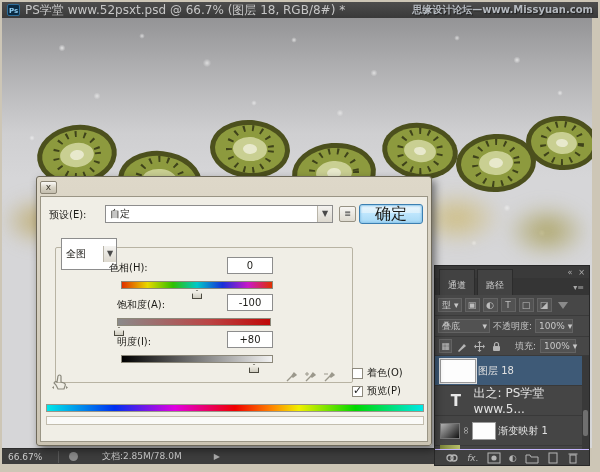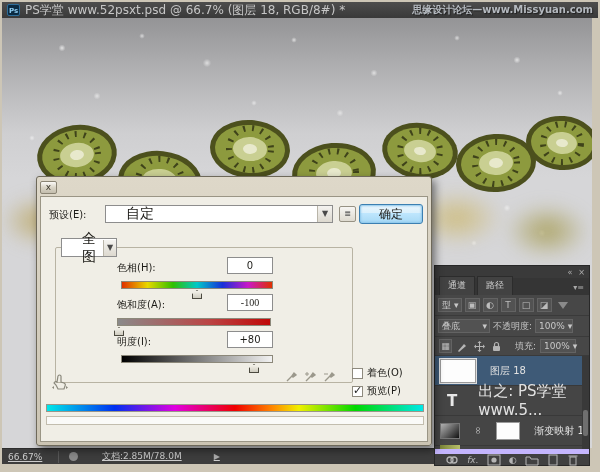--- a/index.html
+++ b/index.html
@@ -58,46 +58,46 @@
     border-radius:3px; box-shadow:3px 4px 9px rgba(0,0,0,.5); padding:2px 3px 3px 3px; z-index:5; }
   #dlg-titlebar { height:17px; display:flex; align-items:center; }
   #dlg-title { font-size:10px; color:#2e2b22; padding-left:3px; flex:1; }
   #dlg-close { width:17px; height:13px; background:linear-gradient(#fbfaf7,#d9d4c6 50%,#c4beae);
     border:1px solid #8a8474; border-radius:2px; font-size:9px; line-height:11px;
     text-align:center; color:#3a372c; }
   #dlg-body { position:relative; width:388px; height:246px; background:#f0eee6;
     border:1px solid #9a9585; font-size:10px; color:#1d1c18; }
 
   .dd { background:#fff; border:1px solid #8d8d8d; display:flex; align-items:center; height:18px; }
-  .dd .dd-val { flex:1; padding-left:20px; font-size:14px; }
+  .dd .dd-val { flex:1; padding-left:4px; font-size:10px; }
   .dd .dd-arr { width:15px; height:16px; background:linear-gradient(#f4f3f0,#ddd9cf);
     border-left:1px solid #b9b5a9; color:#4a4a4a; font-size:8px; text-align:center; line-height:16px; }
 
   #preset-label { left:8px; top:11px; }
   #preset-dd { left:64px; top:8px; width:228px; }
   #preset-menu-btn { left:298px; top:9px; width:17px; height:16px;
     background:linear-gradient(#f7f6f3,#dedacf); border:1px solid #979284; border-radius:2px;
     color:#555; font-size:8px; text-align:center; line-height:14px; }
 
-  .w7btn { width:64px; height:20px; border-radius:3px; font-size:12px; text-align:center;
+  .w7btn { width:64px; height:20px; border-radius:3px; font-size:16px; text-align:center;
     line-height:18px; border:1px solid #8e8a7c;
     background:linear-gradient(#f6f5f3,#eceae5 45%,#dcd8ce 46%,#d2cec3); color:#1d1c18; }
   #ok-btn { left:318px; top:7px; border:1px solid #3c7fb1;
     background:linear-gradient(#eaf6fd,#d9f0fc 45%,#bee6fd 46%,#a7d9f5);
     box-shadow:inset 0 0 2px 1px #8cc6ea; }
   #cancel-btn { left:318px; top:34px; }
 
   #group-box { left:14px; top:50px; width:298px; height:136px;
     border:1px solid #b8b3a3; border-radius:2px; }
   #channel-dd { left:20px; top:41px; width:56px; background:#fff; }
 
   .num-field { width:46px; height:17px; background:#fff; border:1px solid #8d8d8d;
     text-align:center; font-size:10px; line-height:15px; }
-  #hue-label { left:76px; top:64px; } #hue-field { left:186px; top:60px; }
-  #sat-label { left:76px; top:101px; } #sat-field { left:186px; top:97px;font-family:Liberation Serif, serif; }
+  #hue-label { left:68px; top:64px; } #hue-field { left:186px; top:60px; }
+  #sat-label { left:76px; top:101px; } #sat-field { left:186px; top:97px; }
   #light-label { left:76px; top:138px; } #light-field { left:186px; top:134px; }
 
   .slider { height:8px; border:1px solid #8c887a; }
   #hue-slider { left:80px; top:84px; width:152px;
     background:linear-gradient(to right,#e03000,#e8d800 17%,#30c000 34%,#00c8c8 50%,#1830d8 67%,#c818c8 84%,#e03000); }
   #sat-slider { left:76px; top:121px; width:154px;
     background:linear-gradient(to right,#8a8a8a,#b44 60%,#c00808); }
   #light-slider { left:80px; top:158px; width:152px;
     background:linear-gradient(to right,#000,#f2f2f2); }
   .handle { position:absolute; top:8px; width:10px; height:9px;
@@ -117,57 +117,57 @@
     background:#fafaf8; }
 
   
   #panel { left:434px; top:265px; width:156px; height:201px; background:#474747;
     border:1px solid #282828; z-index:2; color:#c4c4c4; font-size:9px;
     display:flex; flex-direction:column; }
   #panel-header { height:12px; background:#3a3a3a; display:flex; justify-content:flex-end;
     align-items:center; gap:6px; padding:0 4px; color:#b0b0b0; font-size:8px; }
   #panel-tabs { height:17px; background:#353535; display:flex; align-items:flex-end;
     padding-left:4px; gap:2px; }
-  .tab { padding:2px 8px 3px; background:#424242; border:1px solid #2c2c2c; border-bottom:none;
+  .tab { padding:9px 8px 3px; background:#424242; border:1px solid #2c2c2c; border-bottom:none;
     font-size:9px; color:#cfcfcf; }
   #panel-menu { margin-left:auto; padding:0 5px 3px; color:#aaa; font-size:8px; }
   #filter-row { height:21px; display:flex; align-items:center; gap:3px; padding:0 3px;
     border-bottom:1px solid #3a3a3a; }
   .mini-dd { background:#525252; border:1px solid #636363; height:14px; display:flex;
     align-items:center; padding:0 2px 0 3px; gap:3px; color:#c8c8c8; }
   .ico-box { width:15px; height:14px; background:#525252; border:1px solid #636363;
     color:#bdbdbd; font-size:9px; text-align:center; line-height:13px; }
   #funnel { width:0; height:0; border-left:5px solid transparent; border-right:5px solid transparent;
     border-top:7px solid #8a8a8a; margin-left:3px; }
   #blend-row { height:21px; display:flex; align-items:center; gap:3px; padding:0 3px;
     border-bottom:1px solid #3a3a3a; }
   #lock-row { height:19px; display:flex; align-items:center; gap:4px; padding:0 4px;
     border-bottom:1px solid #3a3a3a; }
   #layer-list { flex:1; position:relative; background:#454545; overflow:hidden; }
-  .layer-row { height:30px; display:flex; align-items:center; gap:14px; padding:0 5px;
+  .layer-row { height:30px; display:flex; align-items:center; gap:2px; padding:0 5px;
     border-bottom:1px solid #393939; font-size:10px; color:#e2e2e2; }
   .layer-row.selected { background:#3e5a77; }
   .thumb { background:#fdfdfd; border:1px solid #9a9a9a; }
   #thumb-18 { width:36px; height:24px; outline:1px solid #ddd; }
   .t-glyph { width:36px; text-align:center; font-size:15px; color:#e8e8e8; font-weight:bold; }
   #grad-thumb { width:20px; height:16px; background:linear-gradient(135deg,#b5b5b5,#111); border:1px solid #777; }
   #link-glyph { color:#bbb; font-size:10px; display:inline-block; transform:rotate(90deg); }
   #mask-thumb { width:24px; height:18px; }
   #row4-sliver { position:absolute; bottom:0; left:5px; width:20px; height:4px;
     background:linear-gradient(90deg,#7a8438,#b9c06a); }
   #scrollbar { position:absolute; right:0; top:0; bottom:0; width:7px; background:#393939; }
   #scroll-handle { position:absolute; right:1px; top:58%; width:5px; height:26px;
     background:#6f6f6f; border-radius:2px; }
-  #panel-bottom { height:16px; border-top:5px solid #c4b5fd; background:#404040;
+  #panel-bottom { height:16px; border-top:1px solid #c4b5fd; background:#404040;
     display:flex; align-items:center; justify-content:space-around; padding:0 6px; color:#b5b5b5; }
 
   
   #statusbar { left:2px; top:448px; width:432px; height:16px; background:#3d3d3d;
     display:flex; align-items:center; color:#cccccc; font-size:9px; gap:10px; padding:4px 6px;
-    border-top:1px solid #2d2d2d;text-decoration:underline; }
+    border-top:1px solid #2d2d2d; }
   #status-zoom { min-width:40px; }
   #status-sep { width:1px; height:12px; background:#585858; }
   #status-circle { width:9px; height:9px; border-radius:50%; background:#8a8a8a; }
   #status-arrow { color:#aaa; font-size:8px; }
 </style>
 </head>
 <body>
 
 <div id="win">
 
@@ -285,21 +285,21 @@
         <span>▾</span>
       </div>
     </div>
     <div id="layer-list">
       <div class="layer-row selected">
         <div class="thumb" id="thumb-18"></div>
         <span>图层 18</span>
       </div>
       <div class="layer-row">
         <div class="t-glyph">T</div>
-        <span style="font-size:15px">出之: PS学堂  www.5...</span>
+        <span style="font-size:12px">出之: PS学堂  www.5...</span>
       </div>
       <div class="layer-row">
         <div id="grad-thumb"></div>
         <span id="link-glyph">∞</span>
         <div class="thumb" id="mask-thumb"></div>
         <span>渐变映射 1</span>
       </div>
       <div id="row4-sliver"></div>
       <div id="scrollbar">
         <div id="scroll-handle"></div>
@@ -336,21 +336,21 @@
     <div id="dlg-body">
       <span class="abs" id="preset-label">预设(E):</span>
       <div class="abs dd" id="preset-dd">
         <span class="dd-val">自定</span>
         <span class="dd-arr">▼</span>
       </div>
       <div class="abs" id="preset-menu-btn">≣</div>
       <div class="abs w7btn" id="ok-btn">确定</div>
 
       <div class="abs" id="group-box"></div>
-      <div class="abs dd" id="channel-dd" style="height:19px">
+      <div class="abs dd" id="channel-dd" style="height:32px">
         <span class="dd-val">全图</span>
         <span class="dd-arr" style="width:13px">▼</span>
       </div>
 
       <span class="abs" id="hue-label">色相(H):</span>
       <div class="abs num-field" id="hue-field">0</div>
       <div class="abs slider" id="hue-slider">
         <div class="handle" style="left:calc(50% - 5px)"></div>
       </div>
 

